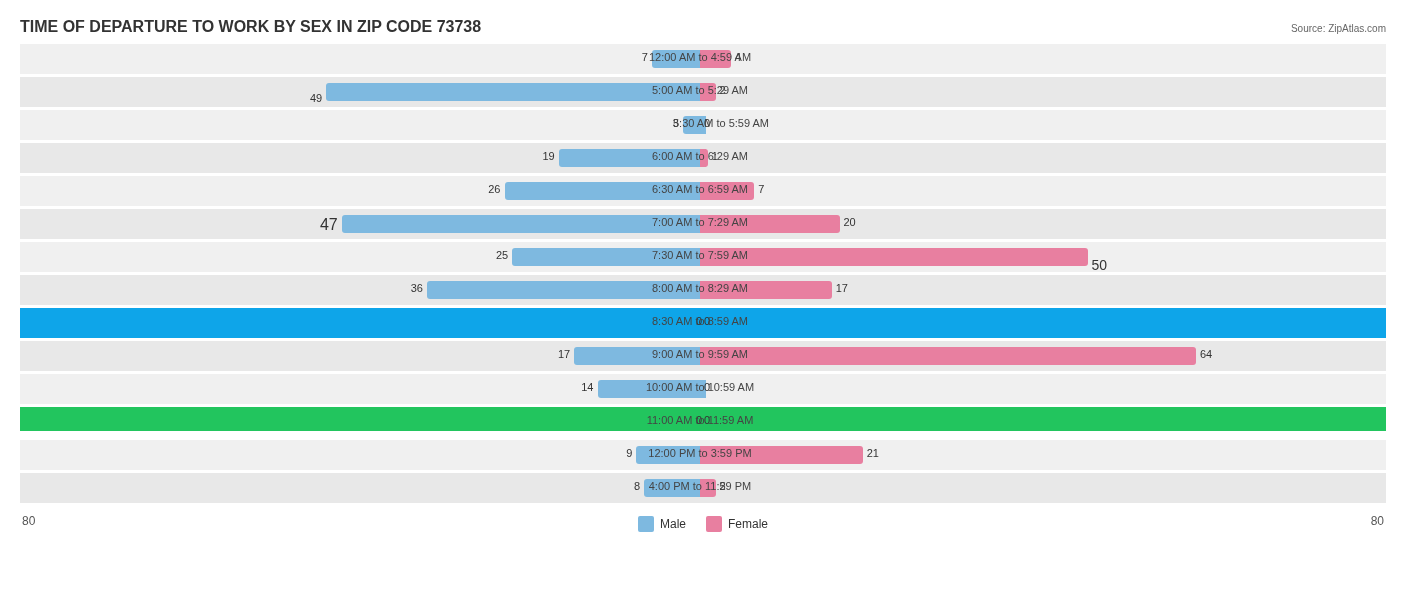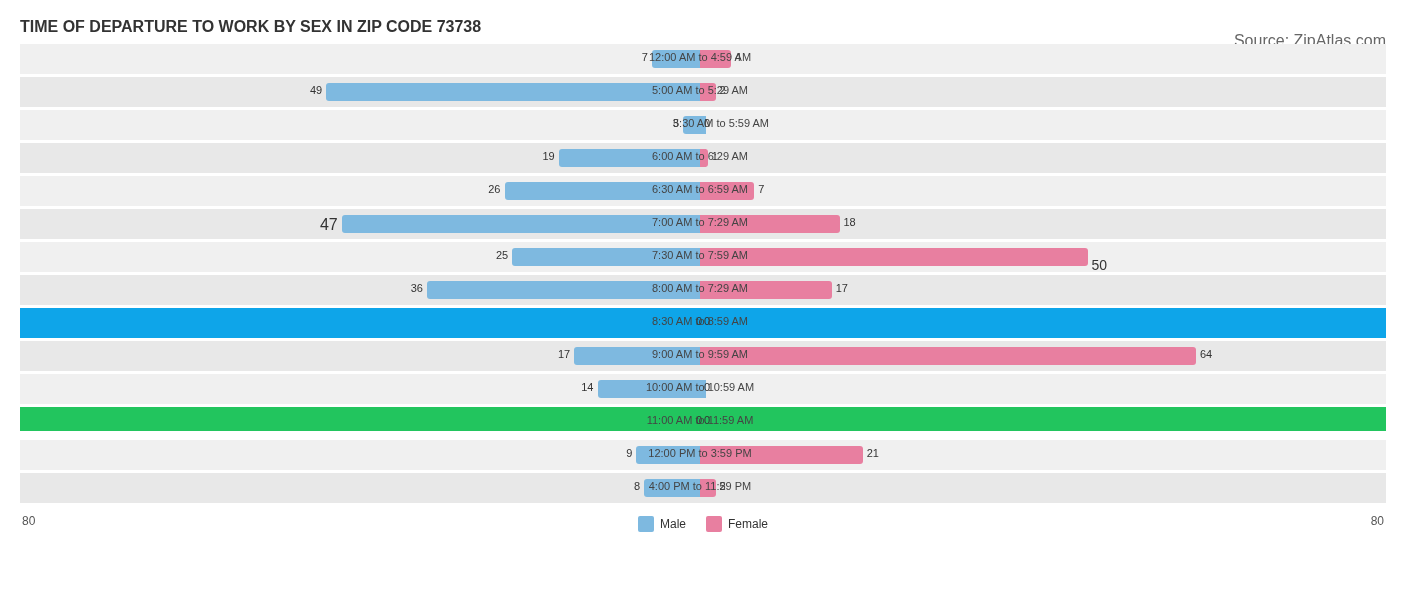--- a/index.html
+++ b/index.html
@@ -18,23 +18,23 @@
       position: relative;
     }
     .chart-title {
       font-size: 16px;
       font-weight: bold;
       color: #333;
       margin-bottom: 8px;
     }
     .source-text {
       position: absolute;
-      top: 32px;
+      top: 23px;
       right: 20px;
-      font-size: 16px;
+      font-size: 10px;
       color: #666;
     }
     .chart-area {
       position: relative;
       width: 100%;
       height: 480px;
     }
     .legend {
       display: flex;
       justify-content: center;
@@ -68,21 +68,21 @@
         <div style="position: absolute; right: 680px; width: 54.25px; top: 6px; height: 18px; background: rgb(126, 185, 224); border-radius: 3px 0px 0px 3px;"></div>
         <div style="position: absolute; left: 680px; width: 31px; top: 6px; height: 18px; background: rgb(232, 127, 160); border-radius: 0px 3px 3px 0px;"></div>
         <div style="position: absolute; left: 680px; transform: translateX(-50%); top: 7px; font-size: 11px; color: rgb(68, 68, 68); white-space: nowrap; z-index: 10; pointer-events: none;">12:00 AM to 4:59 AM</div>
         <div style="position: absolute; right: 738.25px; top: 7px; font-size: 11px; color: rgb(51, 51, 51); white-space: nowrap;">7</div>
         <div style="position: absolute; left: 715px; top: 7px; font-size: 11px; color: rgb(51, 51, 51); white-space: nowrap;">4</div>
       </div>
       <div style="position: absolute; left: 0px; right: 0px; top: 33px; height: 30px; background: rgb(232, 232, 232);">
         <div style="position: absolute; right: 680px; width: 379.75px; top: 6px; height: 18px; background: rgb(126, 185, 224); border-radius: 3px 0px 0px 3px;"></div>
         <div style="position: absolute; left: 680px; width: 15.5px; top: 6px; height: 18px; background: rgb(232, 127, 160); border-radius: 0px 3px 3px 0px;"></div>
         <div style="position: absolute; left: 680px; transform: translateX(-50%); top: 7px; font-size: 11px; color: rgb(68, 68, 68); white-space: nowrap; z-index: 10; pointer-events: none;">5:00 AM to 5:29 AM</div>
-        <div style="position: absolute; right: 1063.75px; top: 7px; font-size: 11px; color: rgb(51, 51, 51); white-space: nowrap;">49</div>
+        <div style="position: absolute; right: 1063.75px; top: 15px; font-size: 11px; color: rgb(51, 51, 51); white-space: nowrap;">49</div>
         <div style="position: absolute; left: 699.5px; top: 7px; font-size: 11px; color: rgb(51, 51, 51); white-space: nowrap;">2</div>
       </div>
       <div style="position: absolute; left: 0px; right: 0px; top: 66px; height: 30px; background: rgb(240, 240, 240);">
         <div style="position: absolute; right: 680px; width: 23.25px; top: 6px; height: 18px; background: rgb(126, 185, 224); border-radius: 3px 0px 0px 3px;"></div>
         <div style="position: absolute; left: 680px; transform: translateX(-50%); top: 7px; font-size: 11px; color: rgb(68, 68, 68); white-space: nowrap; z-index: 10; pointer-events: none; padding-left: 42px;">5:30 AM to 5:59 AM</div>
         <div style="position: absolute; right: 707.25px; top: 7px; font-size: 11px; color: rgb(51, 51, 51); white-space: nowrap;">3</div>
         <div style="position: absolute; left: 684px; top: 7px; font-size: 11px; color: rgb(51, 51, 51); white-space: nowrap;">0</div>
       </div>
       <div style="position: absolute; left: 0px; right: 0px; top: 99px; height: 30px; background: rgb(232, 232, 232);">
         <div style="position: absolute; right: 680px; width: 147.25px; top: 6px; height: 18px; background: rgb(126, 185, 224); border-radius: 3px 0px 0px 3px;"></div>
@@ -96,33 +96,33 @@
         <div style="position: absolute; left: 680px; width: 54.25px; top: 6px; height: 18px; background: rgb(232, 127, 160); border-radius: 0px 3px 3px 0px;"></div>
         <div style="position: absolute; left: 680px; transform: translateX(-50%); top: 7px; font-size: 11px; color: rgb(68, 68, 68); white-space: nowrap; z-index: 10; pointer-events: none;">6:30 AM to 6:59 AM</div>
         <div style="position: absolute; right: 885.5px; top: 7px; font-size: 11px; color: rgb(51, 51, 51); white-space: nowrap;">26</div>
         <div style="position: absolute; left: 738.25px; top: 7px; font-size: 11px; color: rgb(51, 51, 51); white-space: nowrap;">7</div>
       </div>
       <div style="position: absolute; left: 0px; right: 0px; top: 165px; height: 30px; background: rgb(232, 232, 232);">
         <div style="position: absolute; right: 680px; width: 364.25px; top: 6px; height: 18px; background: rgb(126, 185, 224); border-radius: 3px 0px 0px 3px;"></div>
         <div style="position: absolute; left: 680px; width: 139.5px; top: 6px; height: 18px; background: rgb(232, 127, 160); border-radius: 0px 3px 3px 0px;"></div>
         <div style="position: absolute; left: 680px; transform: translateX(-50%); top: 7px; font-size: 11px; color: rgb(68, 68, 68); white-space: nowrap; z-index: 10; pointer-events: none;">7:00 AM to 7:29 AM</div>
         <div style="position: absolute; right: 1048.25px; top: 7px; font-size: 16px; color: rgb(51, 51, 51); white-space: nowrap;">47</div>
-        <div style="position: absolute; left: 823.5px; top: 7px; font-size: 11px; color: rgb(51, 51, 51); white-space: nowrap;">18</div>
+        <div style="position: absolute; left: 823.5px; top: 7px; font-size: 11px; color: rgb(51, 51, 51); white-space: nowrap;">20</div>
       </div>
       <div style="position: absolute; left: 0px; right: 0px; top: 198px; height: 30px; background: rgb(240, 240, 240);">
         <div style="position: absolute; right: 680px; width: 193.75px; top: 6px; height: 18px; background: rgb(126, 185, 224); border-radius: 3px 0px 0px 3px;"></div>
         <div style="position: absolute; left: 680px; width: 387.5px; top: 6px; height: 18px; background: rgb(232, 127, 160); border-radius: 0px 3px 3px 0px;"></div>
         <div style="position: absolute; left: 680px; transform: translateX(-50%); top: 7px; font-size: 11px; color: rgb(68, 68, 68); white-space: nowrap; z-index: 10; pointer-events: none;">7:30 AM to 7:59 AM</div>
         <div style="position: absolute; right: 877.75px; top: 7px; font-size: 11px; color: rgb(51, 51, 51); white-space: nowrap;">25</div>
         <div style="position: absolute; left: 1071.5px; top: 15px; font-size: 14px; color: rgb(51, 51, 51); white-space: nowrap;">50</div>
       </div>
       <div style="position: absolute; left: 0px; right: 0px; top: 231px; height: 30px; background: rgb(232, 232, 232);">
         <div style="position: absolute; right: 680px; width: 279px; top: 6px; height: 18px; background: rgb(126, 185, 224); border-radius: 3px 0px 0px 3px;"></div>
         <div style="position: absolute; left: 680px; width: 131.75px; top: 6px; height: 18px; background: rgb(232, 127, 160); border-radius: 0px 3px 3px 0px;"></div>
-        <div style="position: absolute; left: 680px; transform: translateX(-50%); top: 7px; font-size: 11px; color: rgb(68, 68, 68); white-space: nowrap; z-index: 10; pointer-events: none;">8:00 AM to 7:29 AM</div>
+        <div style="position: absolute; left: 680px; transform: translateX(-50%); top: 7px; font-size: 11px; color: rgb(68, 68, 68); white-space: nowrap; z-index: 10; pointer-events: none;">8:00 AM to 8:29 AM</div>
         <div style="position: absolute; right: 963px; top: 7px; font-size: 11px; color: rgb(51, 51, 51); white-space: nowrap;">36</div>
         <div style="position: absolute; left: 815.75px; top: 7px; font-size: 11px; color: rgb(51, 51, 51); white-space: nowrap;">17</div>
       </div>
       <div style="position: absolute; left: 0px; right: 0px; top: 264px; height: 30px; background: #0ea5e9;">
         <div style="position: absolute; left: 680px; transform: translateX(-50%); top: 7px; font-size: 11px; color: rgb(68, 68, 68); white-space: nowrap; z-index: 10; pointer-events: none;">8:30 AM to 8:59 AM</div>
         <div style="position: absolute; right: 684px; top: 7px; font-size: 11px; color: rgb(51, 51, 51); white-space: nowrap;">0</div>
         <div style="position: absolute; left: 684px; top: 7px; font-size: 11px; color: rgb(51, 51, 51); white-space: nowrap;">0</div>
       </div>
       <div style="position: absolute; left: 0px; right: 0px; top: 297px; height: 30px; background: rgb(232, 232, 232);">
         <div style="position: absolute; right: 680px; width: 131.75px; top: 6px; height: 18px; background: rgb(126, 185, 224); border-radius: 3px 0px 0px 3px;"></div>

